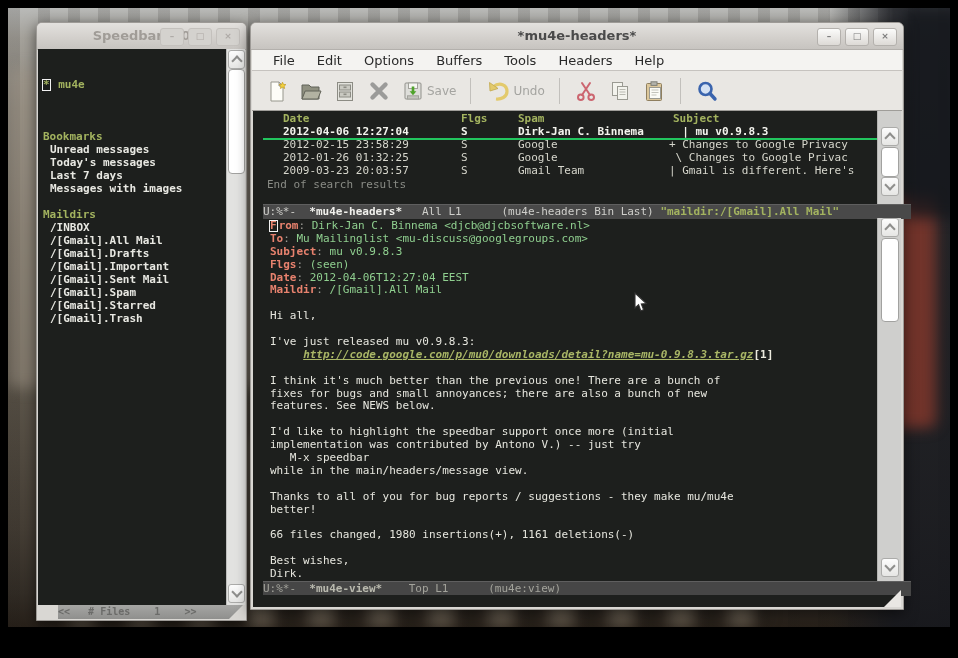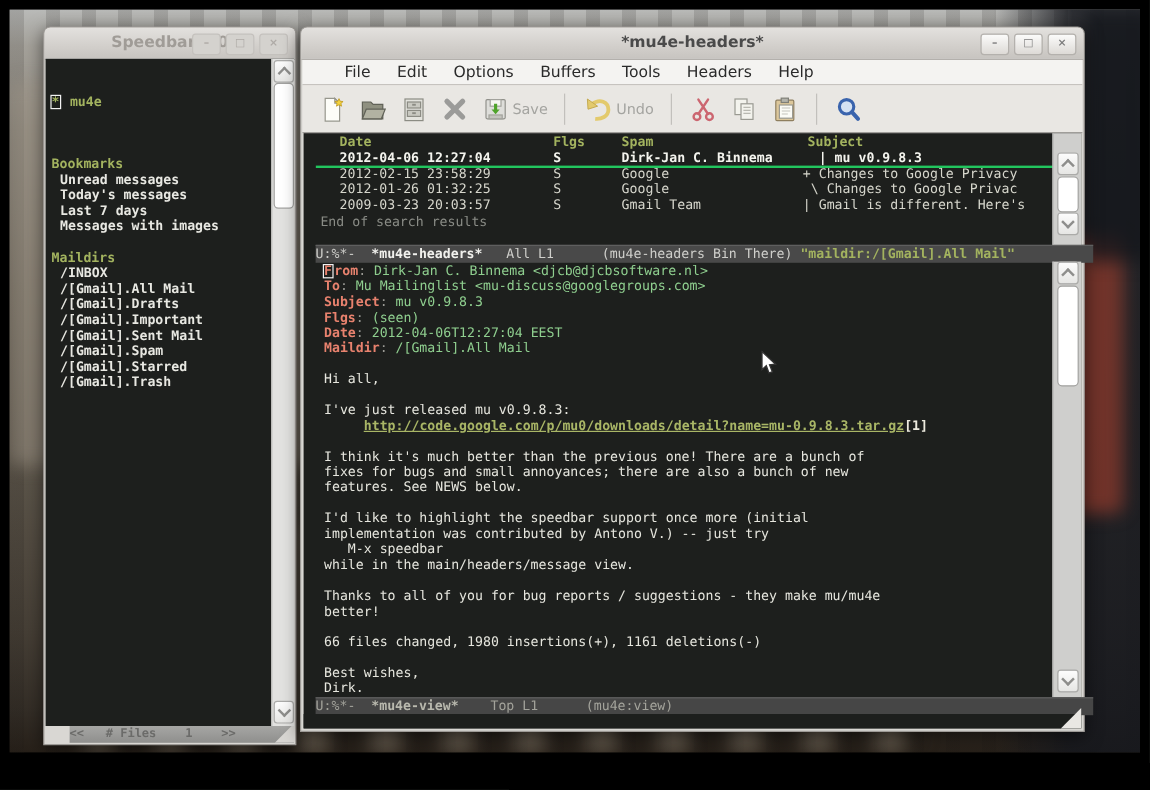--- a/index.html
+++ b/index.html
@@ -58,21 +58,21 @@
              background:linear-gradient(180deg,#a6a6a4,#8f8f8d);
              font-family:"DejaVu Sans Mono",monospace;font-size:10px;font-weight:bold;
              color:#6b6b69;white-space:pre;line-height:14px;overflow:hidden;margin-left:20px;}
   .grip{position:absolute;right:0;bottom:0;width:0;height:0;
         border-left:16px solid transparent;border-bottom:16px solid #e6e4e0;}
 
   
   #emacs{left:250px;top:22px;width:652px;height:586px;border-radius:6px 6px 0 0;}
   .menubar{position:absolute;left:1px;right:1px;top:27px;height:21px;background:#f4f3f1;
            border-bottom:1px solid #c6c3bf;display:flex;align-items:center;gap:0;
-           font-size:13px;color:#2a2a2a;padding-left:24px;box-sizing:border-box;}
+           font-size:13px;color:#2a2a2a;padding-left:10px;box-sizing:border-box;}
   .menu-item{padding:0 11px;}
   .toolbar{position:absolute;left:1px;right:1px;top:48px;height:40px;background:#e9e7e3;
            border-bottom:1px solid #9f9d99;display:flex;align-items:center;gap:8px;
            padding-left:12px;box-sizing:border-box;}
   .tool{display:flex;align-items:center;gap:2px;width:auto;padding:1px;}
   .tool svg{display:block;}
   .tool-label{font-size:12px;color:#a4a4a0;}
   .tsep{width:1px;height:26px;background:#c2c0bc;margin:0 5px;}
 
   .editarea{position:absolute;left:2px;right:2px;top:88px;bottom:2px;background:#1d1f1d;}
@@ -97,21 +97,21 @@
   .modeline.inactive{color:#a3a39b;background:#464646;}
   .modeline.inactive b{color:#b9b9ae;}
 
   
   #view-pane{position:absolute;left:0;top:107px;width:625px;height:363px;overflow:hidden;
              line-height:12.9px;white-space:pre;color:#e6e6de;padding:2px 0 16px 7px;box-sizing:border-box;}
   .vline{height:12.9px;}
   .flabel{color:#e8826e;font-weight:bold;}
   .fcolon{color:#9a9a94;}
   .fvalue{color:#8fcf8f;}
-  .msg-link{color:#a9b666;font-weight:bold;text-decoration:underline;}
+  .msg-link{color:#a9b666;font-weight:bold;text-decoration:underline;font-style:italic;}
   .link-suffix{font-weight:bold;color:#eceade;}
 
   
   .e-scroll{position:absolute;right:0px;width:23px;background:#cfcfcd;border-left:1px solid #b5b5b3;}
   #escroll-headers{top:0px;height:93px;}
   #escroll-view{top:107px;height:363px;}
   .e-scroll .scroll-btn{left:3px;width:16px;}
   .e-scroll .scroll-thumb{left:3px;width:16px;}
 
   .echo{position:absolute;left:0;bottom:0;width:648px;height:12px;background:#1d1f1d;}
@@ -264,21 +264,21 @@
       </div>
       <div id="hrows">
           <div class="hline selected" style="top: 14px;"><span class="col-date">2012-04-06 12:27:04</span><span class="col-flags">S</span><span class="col-from">Dirk-Jan C. Binnema</span><span class="col-subject">  | mu v0.9.8.3</span></div>
           <div class="hline" style="top: 27px;"><span class="col-date">2012-02-15 23:58:29</span><span class="col-flags">S</span><span class="col-from">Google</span><span class="col-subject">+ Changes to Google Privacy</span><span class="trunc-arrow">→</span></div>
           <div class="hline" style="top: 40px;"><span class="col-date">2012-01-26 01:32:25</span><span class="col-flags">S</span><span class="col-from">Google</span><span class="col-subject"> \ Changes to Google Privac</span><span class="trunc-arrow">→</span></div>
           <div class="hline" style="top: 53px;"><span class="col-date">2009-03-23 20:03:57</span><span class="col-flags">S</span><span class="col-from">Gmail Team</span><span class="col-subject">| Gmail is different. Here's</span><span class="trunc-arrow">→</span></div>
         </div>
       <div class="hline hfooter" style="top:67px;left:4px;">End of search results</div>
     </div>
 
-    <div class="modeline mono" style="top:93px;"><span>U:%*-  </span><b>*mu4e-headers*</b><span>   All L1      </span><span>(mu4e-headers Bin There) </span><span class="ml-query">"maildir:/[Gmail].All Mail"</span></div>
+    <div class="modeline mono" style="top:93px;"><span>U:%*-  </span><b>*mu4e-headers*</b><span>   All L1      </span><span>(mu4e-headers Bin Last) </span><span class="ml-query">"maildir:/[Gmail].All Mail"</span></div>
 
     <div id="view-pane" class="mono"><div class="vline"><span class="flabel"><span class="box-cursor">F</span>rom</span><span class="fcolon">: </span><span class="fvalue">Dirk-Jan C. Binnema &lt;djcb@djcbsoftware.nl&gt;</span></div><div class="vline"><span class="flabel">To</span><span class="fcolon">: </span><span class="fvalue">Mu Mailinglist &lt;mu-discuss@googlegroups.com&gt;</span></div><div class="vline"><span class="flabel">Subject</span><span class="fcolon">: </span><span class="fvalue">mu v0.9.8.3</span></div><div class="vline"><span class="flabel">Flgs</span><span class="fcolon">: </span><span class="fvalue">(seen)</span></div><div class="vline"><span class="flabel">Date</span><span class="fcolon">: </span><span class="fvalue">2012-04-06T12:27:04 EEST</span></div><div class="vline"><span class="flabel">Maildir</span><span class="fcolon">: </span><span class="fvalue">/[Gmail].All Mail</span></div><div class="vline">&nbsp;</div><div class="vline">Hi all,</div><div class="vline">&nbsp;</div><div class="vline">I've just released mu v0.9.8.3:</div><div class="vline">     <span class="msg-link">http://code.google.com/p/mu0/downloads/detail?name=mu-0.9.8.3.tar.gz</span><span class="link-suffix">[1]</span></div><div class="vline">&nbsp;</div><div class="vline">I think it's much better than the previous one! There are a bunch of</div><div class="vline">fixes for bugs and small annoyances; there are also a bunch of new</div><div class="vline">features. See NEWS below.</div><div class="vline">&nbsp;</div><div class="vline">I'd like to highlight the speedbar support once more (initial</div><div class="vline">implementation was contributed by Antono V.) -- just try</div><div class="vline">   M-x speedbar</div><div class="vline">while in the main/headers/message view.</div><div class="vline">&nbsp;</div><div class="vline">Thanks to all of you for bug reports / suggestions - they make mu/mu4e</div><div class="vline">better!</div><div class="vline">&nbsp;</div><div class="vline">66 files changed, 1980 insertions(+), 1161 deletions(-)</div><div class="vline">&nbsp;</div><div class="vline">Best wishes,</div><div class="vline">Dirk.</div></div>
 
     <div class="e-scroll" id="escroll-headers">
       <div class="scroll-btn" style="top:16px;">
           <div class="chev up"></div>
         </div>
       <div class="scroll-thumb" style="top:36px;height:28px;"></div>
       <div class="scroll-btn" style="top:66px;">
           <div class="chev down"></div>

